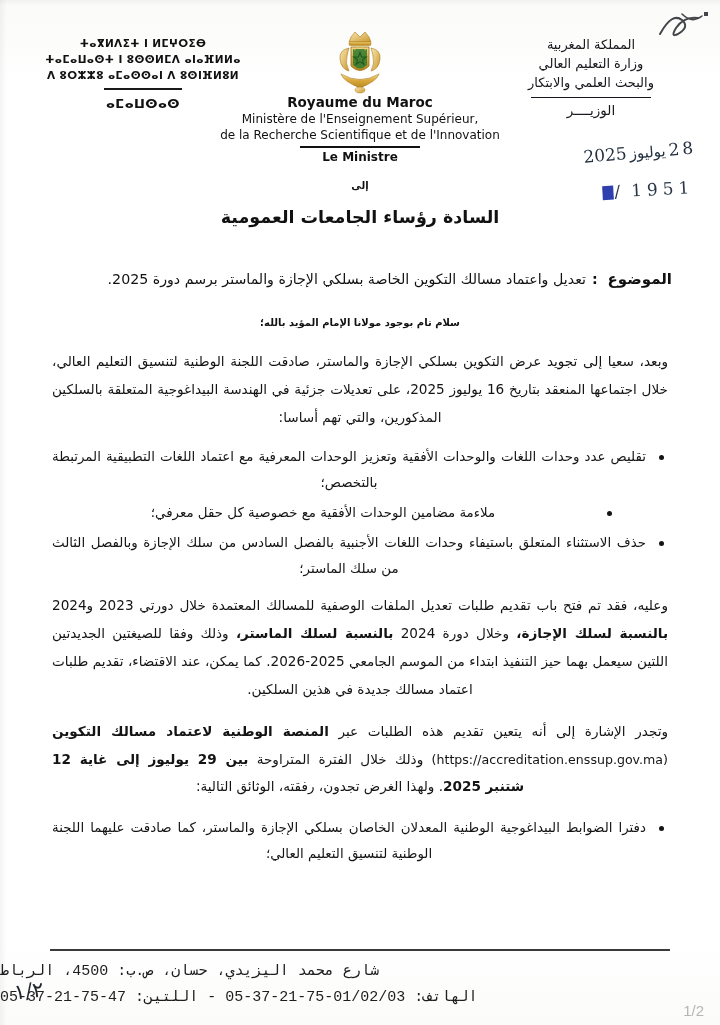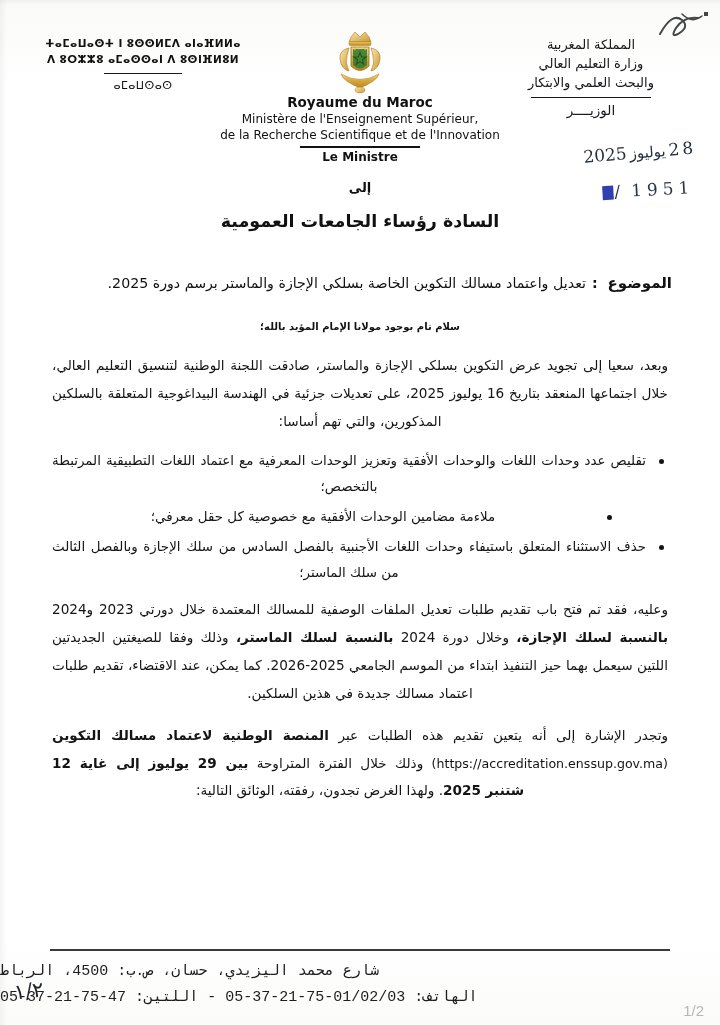--- a/index.html
+++ b/index.html
@@ -47,21 +47,21 @@
     letter-spacing: 0.4px;
     color: #111;
   }
   .hdr-tifinagh .tfg-line { white-space: nowrap; }
   .hdr-tifinagh .tfg-rule {
     width: 78px;
     height: 1.4px;
     background: #1a1a1a;
     margin: 5px auto 4px auto;
   }
-  .hdr-tifinagh .tfg-min { font-size: 11px; font-weight: 400; }
+  .hdr-tifinagh .tfg-min { font-size: 13px; font-weight: 700; }
 
   .hdr-emblem {
     position: absolute;
     left: 50%;
     transform: translateX(-50%);
     top: 28px;
     width: 62px;
     height: 70px;
   }
 
@@ -177,21 +177,21 @@
   .stamp-ref .ref-slash { margin: 0 10px 0 1px; letter-spacing: 1px; }
   .stamp-ref .ref-num { letter-spacing: 5px; }
 
   
   .to-block {
     margin-top: 6px;
     text-align: center;
     direction: rtl;
   }
   .to-word {
-    font-size: 13px;
+    font-size: 10px;
     font-weight: 700;
     color: #111;
     margin-bottom: 16px;
   }
   .to-recipient {
     font-size: 17.5px;
     font-weight: 700;
     color: #111;
     letter-spacing: 0.2px;
   }
@@ -340,20 +340,21 @@
 <body>
 
 <div class="page">
 
   <div class="scan-edge-l"></div>
   <div class="scan-edge-t"></div>
 
   <div class="header">
 
     <div class="hdr-tifinagh">
+      <div class="tfg-line">ⵜⴰⴳⵍⴷⵉⵜ ⵏ ⵍⵎⵖⵔⵉⴱ</div>
       <div class="tfg-line">ⵜⴰⵎⴰⵡⴰⵙⵜ ⵏ ⵓⵙⵙⵍⵎⴷ ⴰⵏⴰⴼⵍⵍⴰ</div>
       <div class="tfg-line">ⴷ ⵓⵔⵣⵣⵓ ⴰⵎⴰⵙⵙⴰⵏ ⴷ ⵓⵙⵏⴼⵍⵓⵍ</div>
       <div class="tfg-rule"></div>
       <div class="tfg-min">ⴰⵎⴰⵡⵙⴰⵙ</div>
     </div>
 
     <div class="hdr-emblem">
       <svg viewBox="0 0 62 70" width="62" height="70" aria-hidden="true">
         <defs>
           <linearGradient id="gold" x1="0" y1="0" x2="0" y2="1">
@@ -442,20 +443,23 @@
 
     <div class="para">
       <span>وعليه، فقد تم فتح باب تقديم طلبات تعديل الملفات الوصفية للمسالك المعتمدة خلال دورتي 2023 و2024 </span><b>بالنسبة لسلك الإجازة،</b><span> وخلال دورة 2024 </span><b>بالنسبة لسلك الماستر،</b><span> وذلك وفقا للصيغتين الجديدتين اللتين سيعمل بهما حيز التنفيذ ابتداء من الموسم الجامعي 2025-2026. كما يمكن، عند الاقتضاء، تقديم طلبات اعتماد مسالك جديدة في هذين السلكين.</span>
     </div>
 
     <div class="para">
       <span>وتجدر الإشارة إلى أنه يتعين تقديم هذه الطلبات عبر </span><b>المنصة الوطنية لاعتماد مسالك التكوين</b>
       <span class="url-span">(https://accreditation.enssup.gov.ma)</span><span> وذلك خلال الفترة المتراوحة </span><b>بين 29 يوليوز إلى غاية 12 شتنبر 2025</b><span>. ولهذا الغرض تجدون، رفقته، الوثائق التالية:</span>
     </div>
 
+    <ul class="bullets">
+      <li>دفترا الضوابط البيداغوجية الوطنية المعدلان الخاصان بسلكي الإجازة والماستر، كما صادقت عليهما اللجنة الوطنية لتنسيق التعليم العالي؛</li>
+    </ul>
   </div>
 
   <div class="footer">
     <div class="footer-rule"></div>
     <div class="footer-lines">
       <div>شارع محمد اليزيدي، حسان، ص.ب: 4500، الرباط</div>
       <div class="f-contact">
         <span>الهاتف:</span>
         <span class="f-num">05-37-21-75-01/02/03</span>
         <span>-</span>

